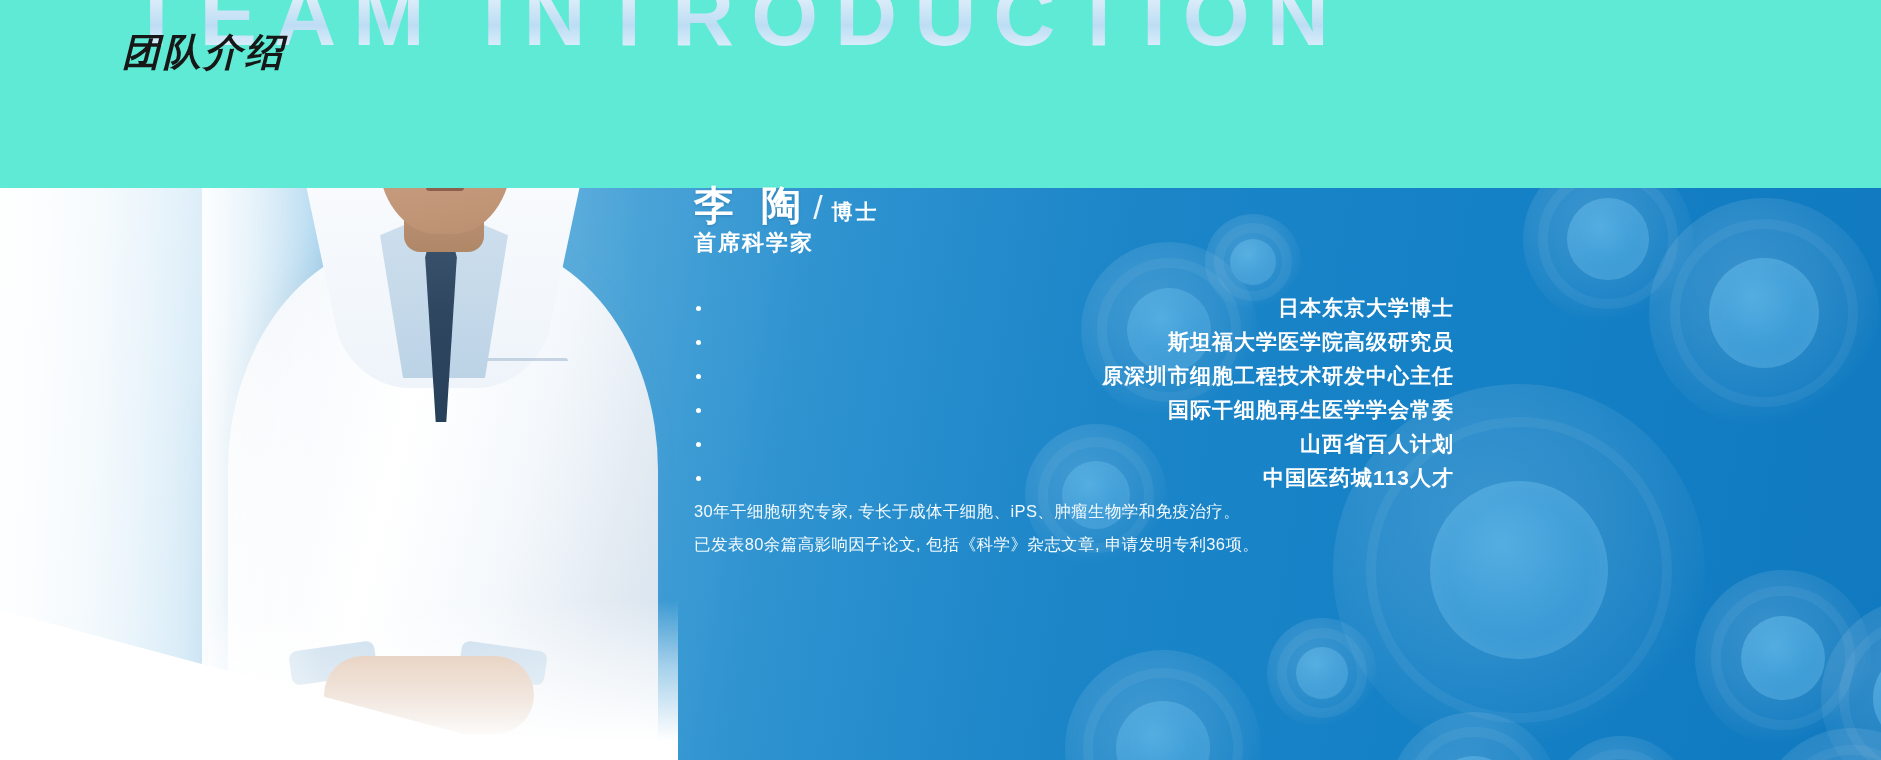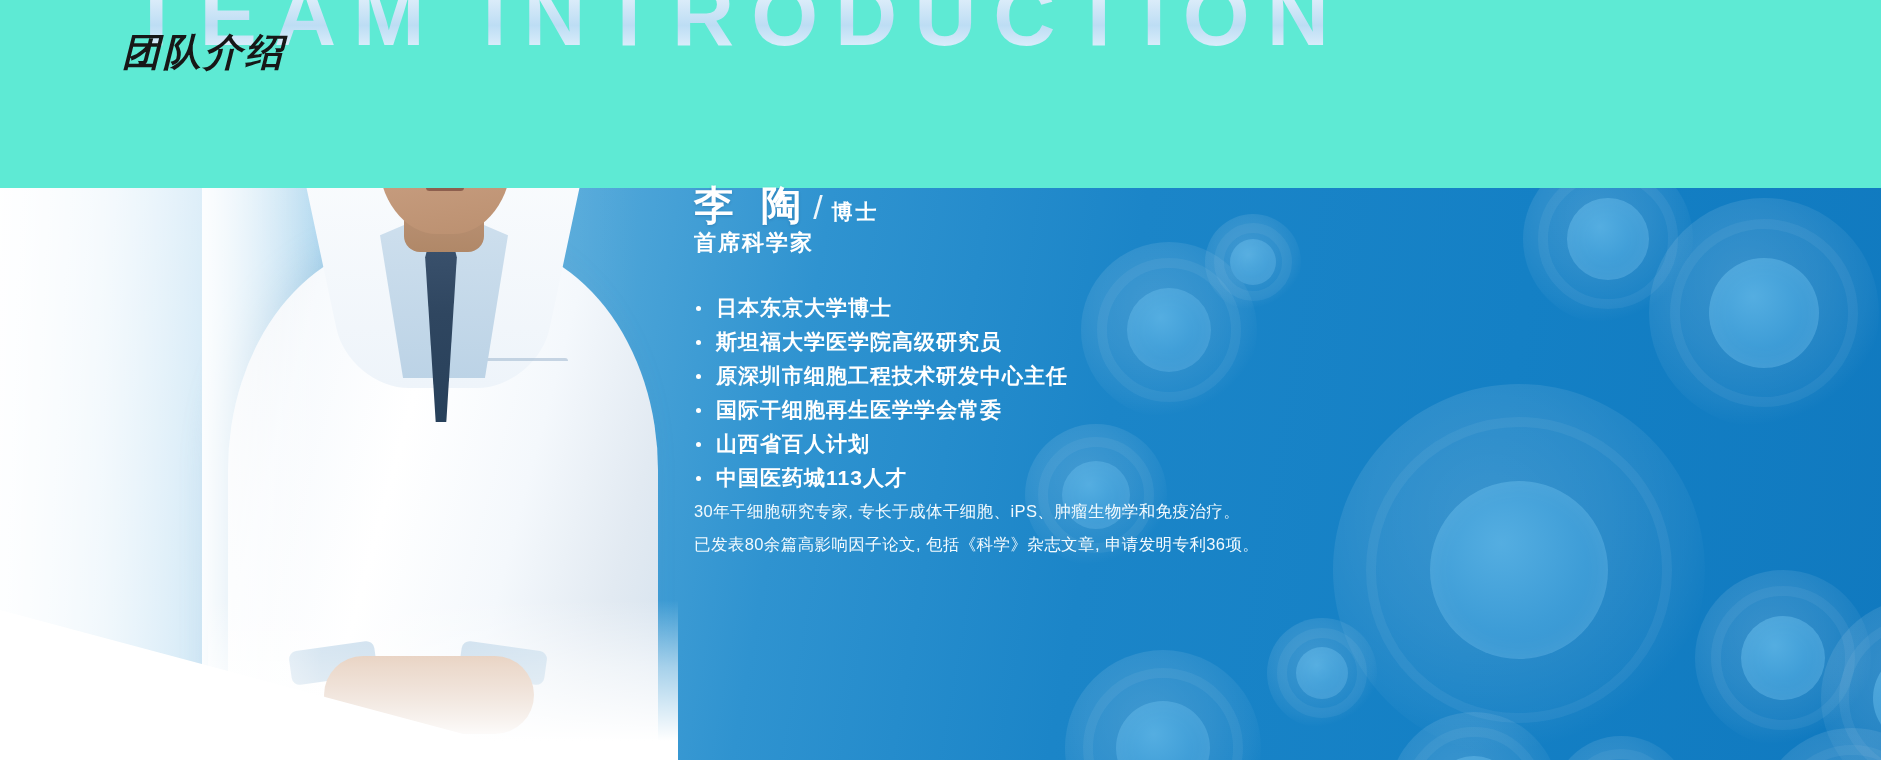--- a/index.html
+++ b/index.html
@@ -207,20 +207,21 @@
   ul.creds{
     list-style:none;margin:34px 0 0 0;padding:0;
   }
   ul.creds li{
     position:relative;
     font-size:21px;font-weight:700;letter-spacing:1px;
     line-height:1.52;
     padding-left:22px;
     margin-bottom:2px;
     white-space:nowrap;
+    text-align:right;
   }
   ul.creds li::before{
     content:"";position:absolute;left:2px;top:14px;
     width:5px;height:5px;border-radius:50%;background:#ffffff;
   }
   .desc{
     font-size:16.5px;
     line-height:1.95;
     font-weight:400;
     letter-spacing:.4px;

